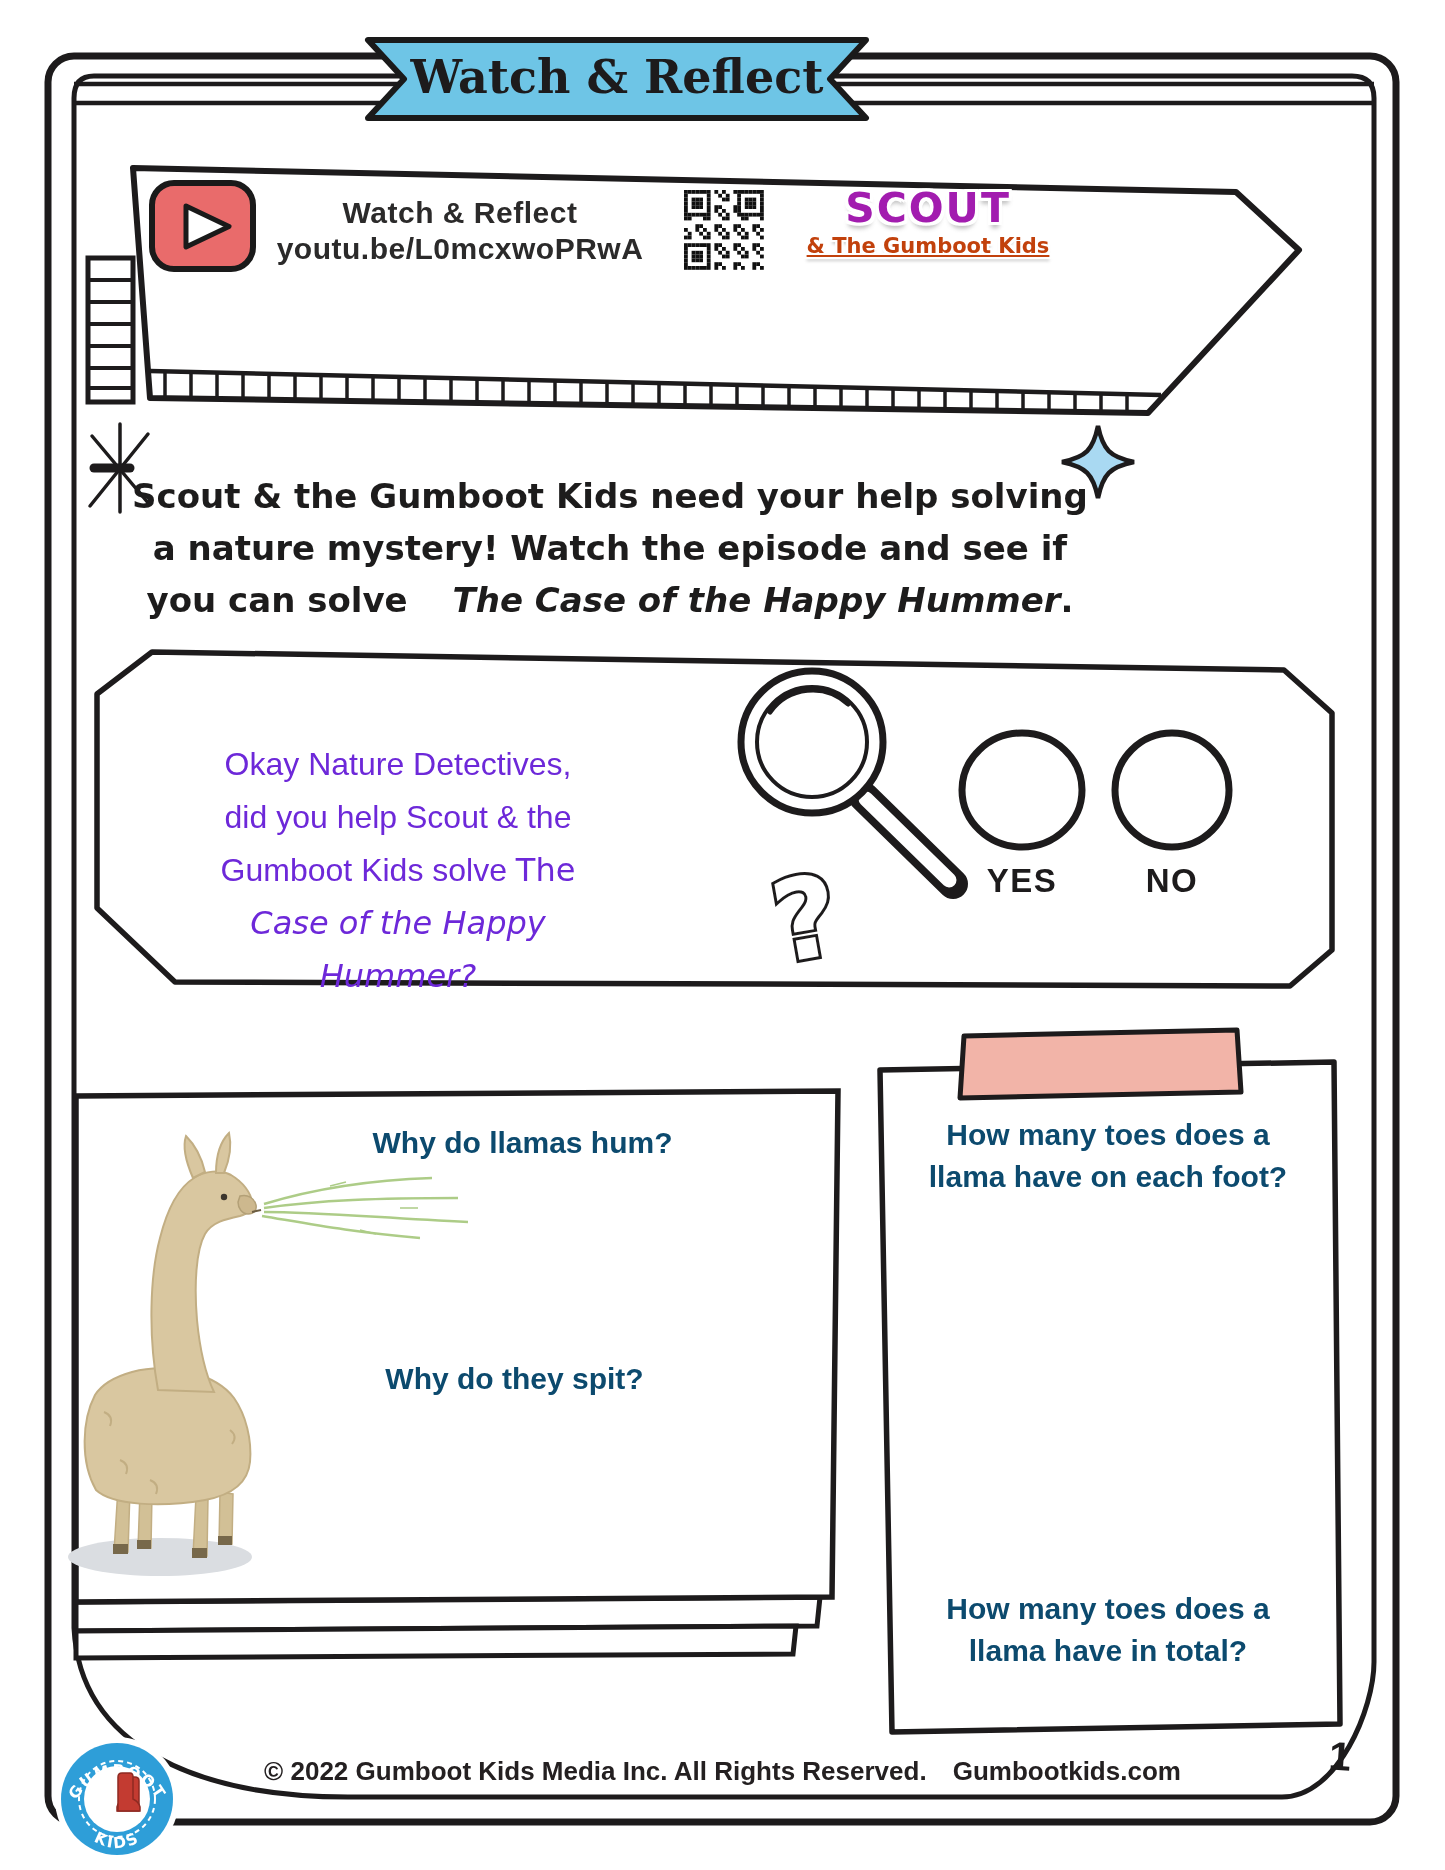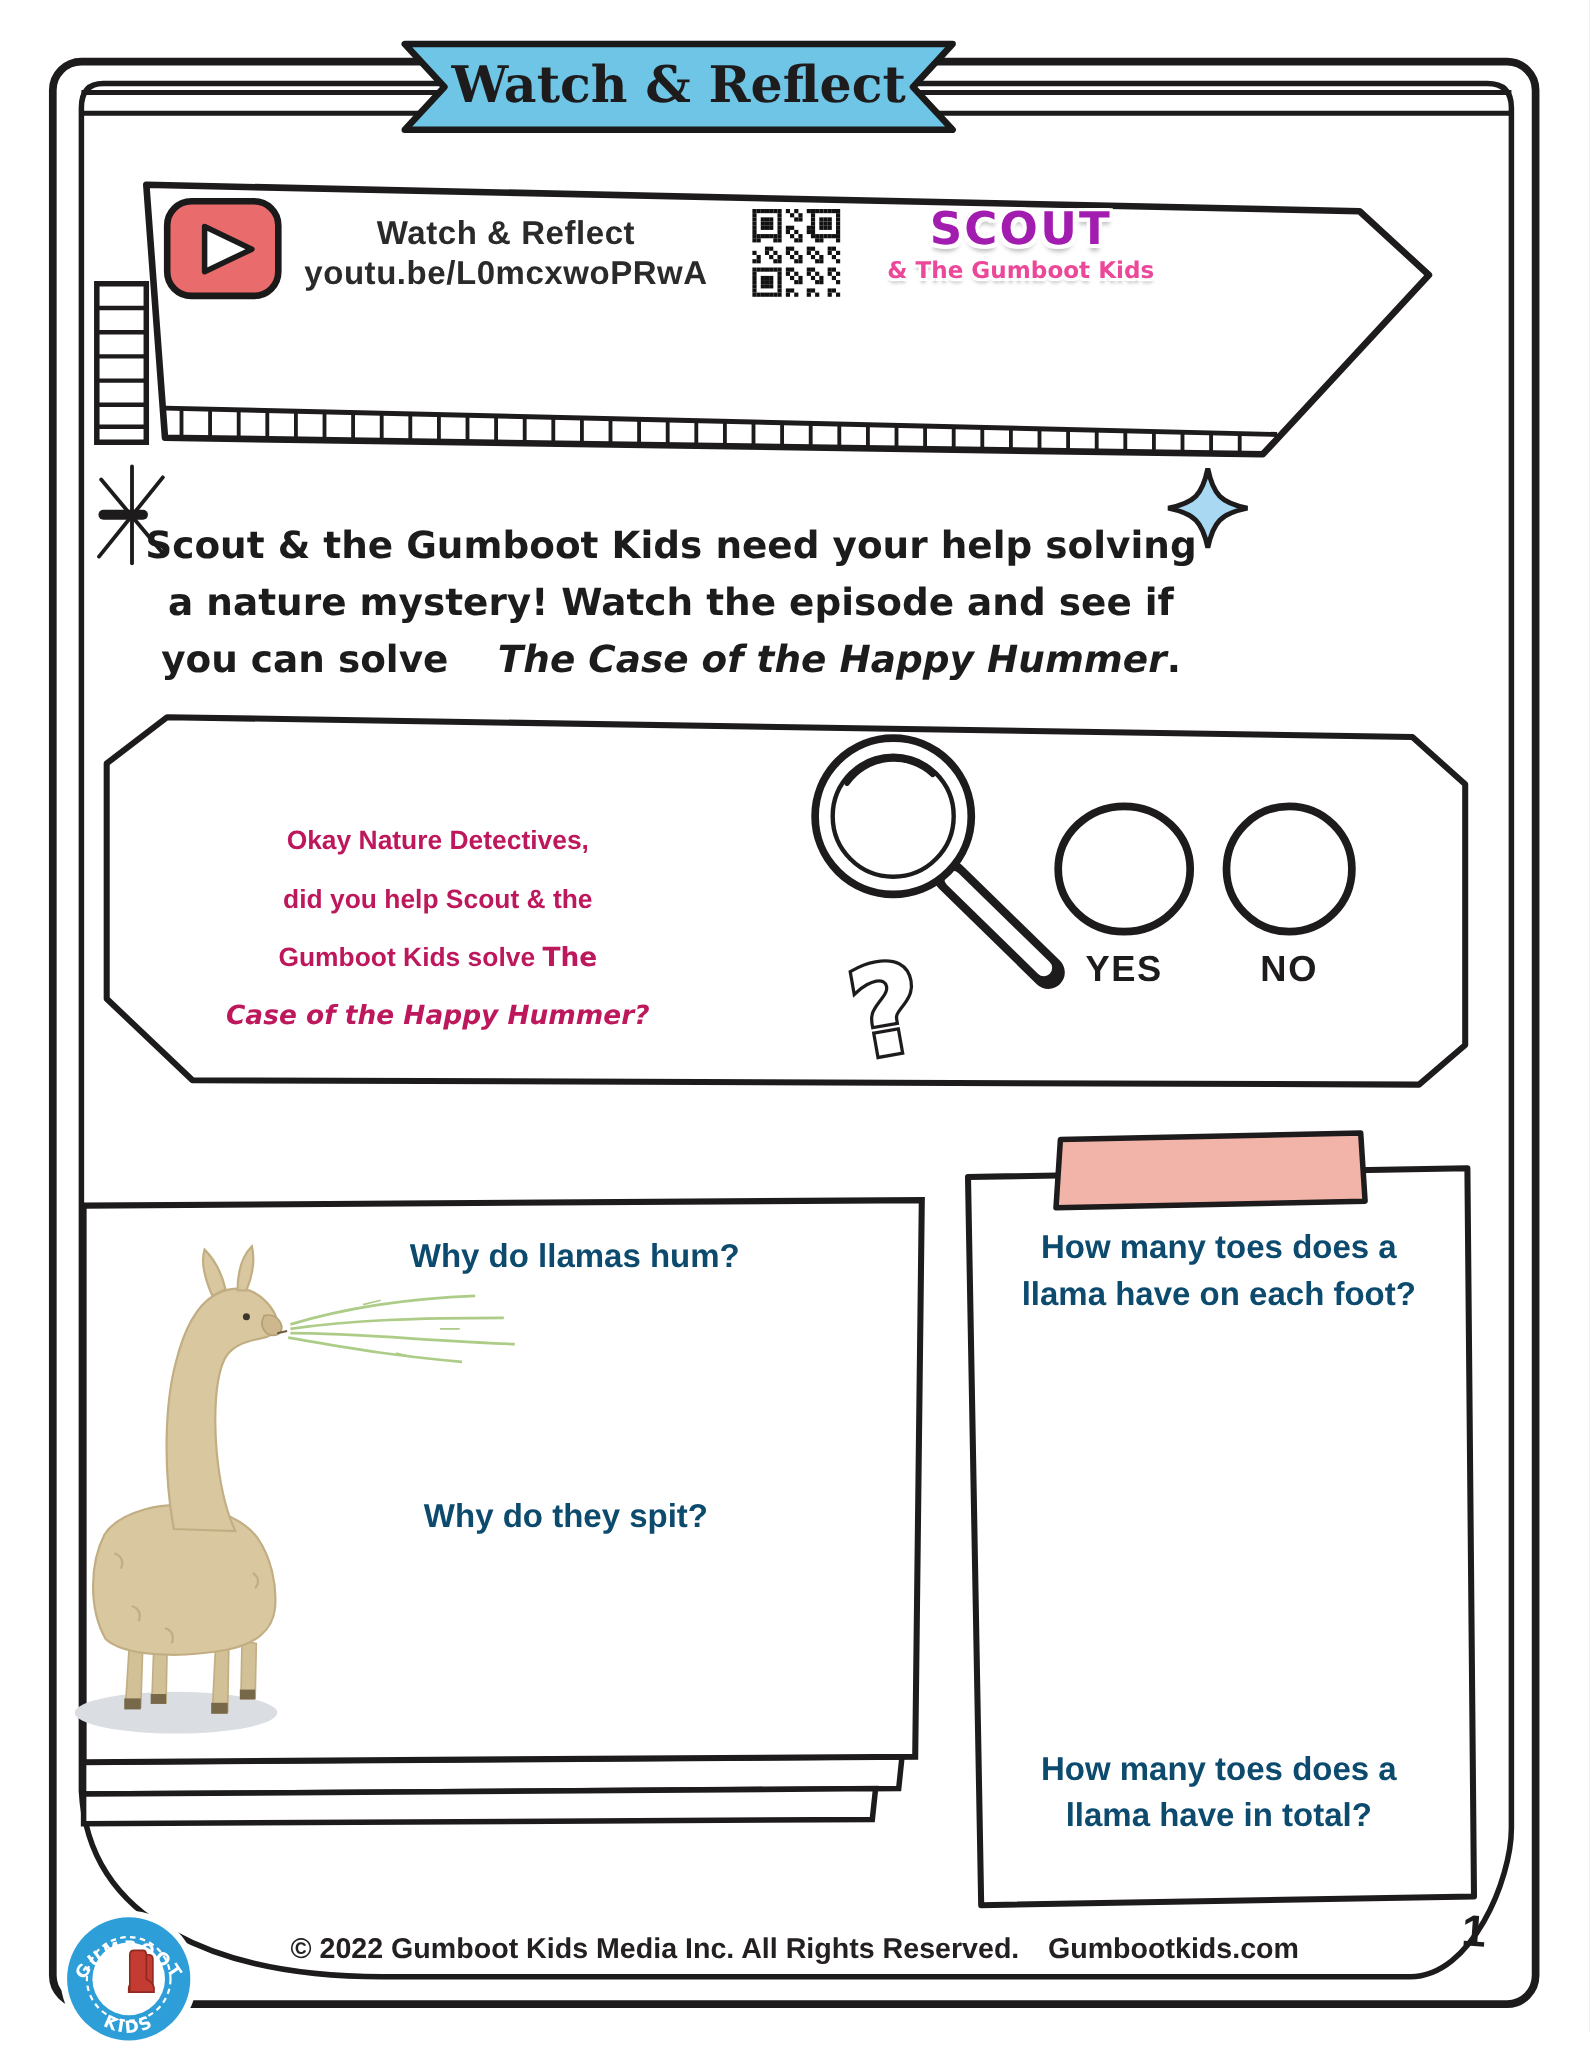--- a/index.html
+++ b/index.html
@@ -4,25 +4,25 @@
 <style>
   html,body{margin:0;padding:0;background:#e8e8e8;}
   #page{position:relative;width:1445px;height:1870px;background:#ffffff;overflow:hidden;
         font-family:"Liberation Sans",sans-serif;}
   #art{position:absolute;left:0;top:0;z-index:0;}
   .txt{position:absolute;z-index:2;text-align:center;color:#242021;}
   .ribbon-title{font-family:"DejaVu Serif",serif;font-weight:bold;font-size:46px;color:#1d1b1c;}
   .banner-line{font-weight:bold;font-size:30px;color:#2b2a2a;letter-spacing:.5px;}
   .scout-name{font-family:"DejaVu Sans",sans-serif;font-weight:bold;font-size:41px;letter-spacing:2px;color:#a21caf;
     text-shadow:-3px -3px 0 #fff,3px -3px 0 #fff,-3px 3px 0 #fff,3px 3px 0 #fff,0 -3px 0 #fff,0 3px 0 #fff,-3px 0 0 #fff,3px 0 0 #fff,0 6px 4px rgba(110,110,110,.45);}
-  .scout-tagline{font-family:"DejaVu Sans",sans-serif;font-weight:bold;font-size:21px;color:#ec4899;
-    text-shadow:-2px -2px 0 #fff,2px -2px 0 #fff,-2px 2px 0 #fff,2px 2px 0 #fff,0 4px 3px rgba(110,110,110,.4);}
+  .scout-tagline{font-family:"DejaVu Sans",sans-serif;font-weight:bold;font-size:21px;color:#c2410c;
+    text-shadow:-2px -2px 0 #fff,2px -2px 0 #fff,-2px 2px 0 #fff,2px 2px 0 #fff,0 4px 3px rgba(110,110,110,.4);text-decoration:underline;}
   .intro{font-family:"DejaVu Sans",sans-serif;font-weight:bold;font-size:34px;line-height:52px;color:#1d1c1c;}
   .intro .it{font-style:italic;margin-left:33px;}
-  .boxtext{font-weight:bold;font-size:24px;line-height:53px;color:#be185d;}
+  .boxtext{font-weight:normal;font-size:32px;line-height:53px;color:#6d28d9;}
   .boxtext .bold-the{font-family:"DejaVu Sans",sans-serif;}
   .boxtext .em-title{font-family:"DejaVu Sans",sans-serif;font-style:italic;}
   .yesno{font-weight:bold;font-size:33px;letter-spacing:1.5px;color:#1d1b1c;}
   .question{font-weight:bold;font-size:30px;line-height:42px;color:#0c4a6e;}
   .footer-line{font-weight:bold;font-size:26px;color:#242021;}
   .footer-line .site{margin-left:26px;}
   .pagenum{font-size:40px;font-weight:bold;color:#1d1b1c;transform:rotate(4deg);}
 </style>
 </head>
 <body>

